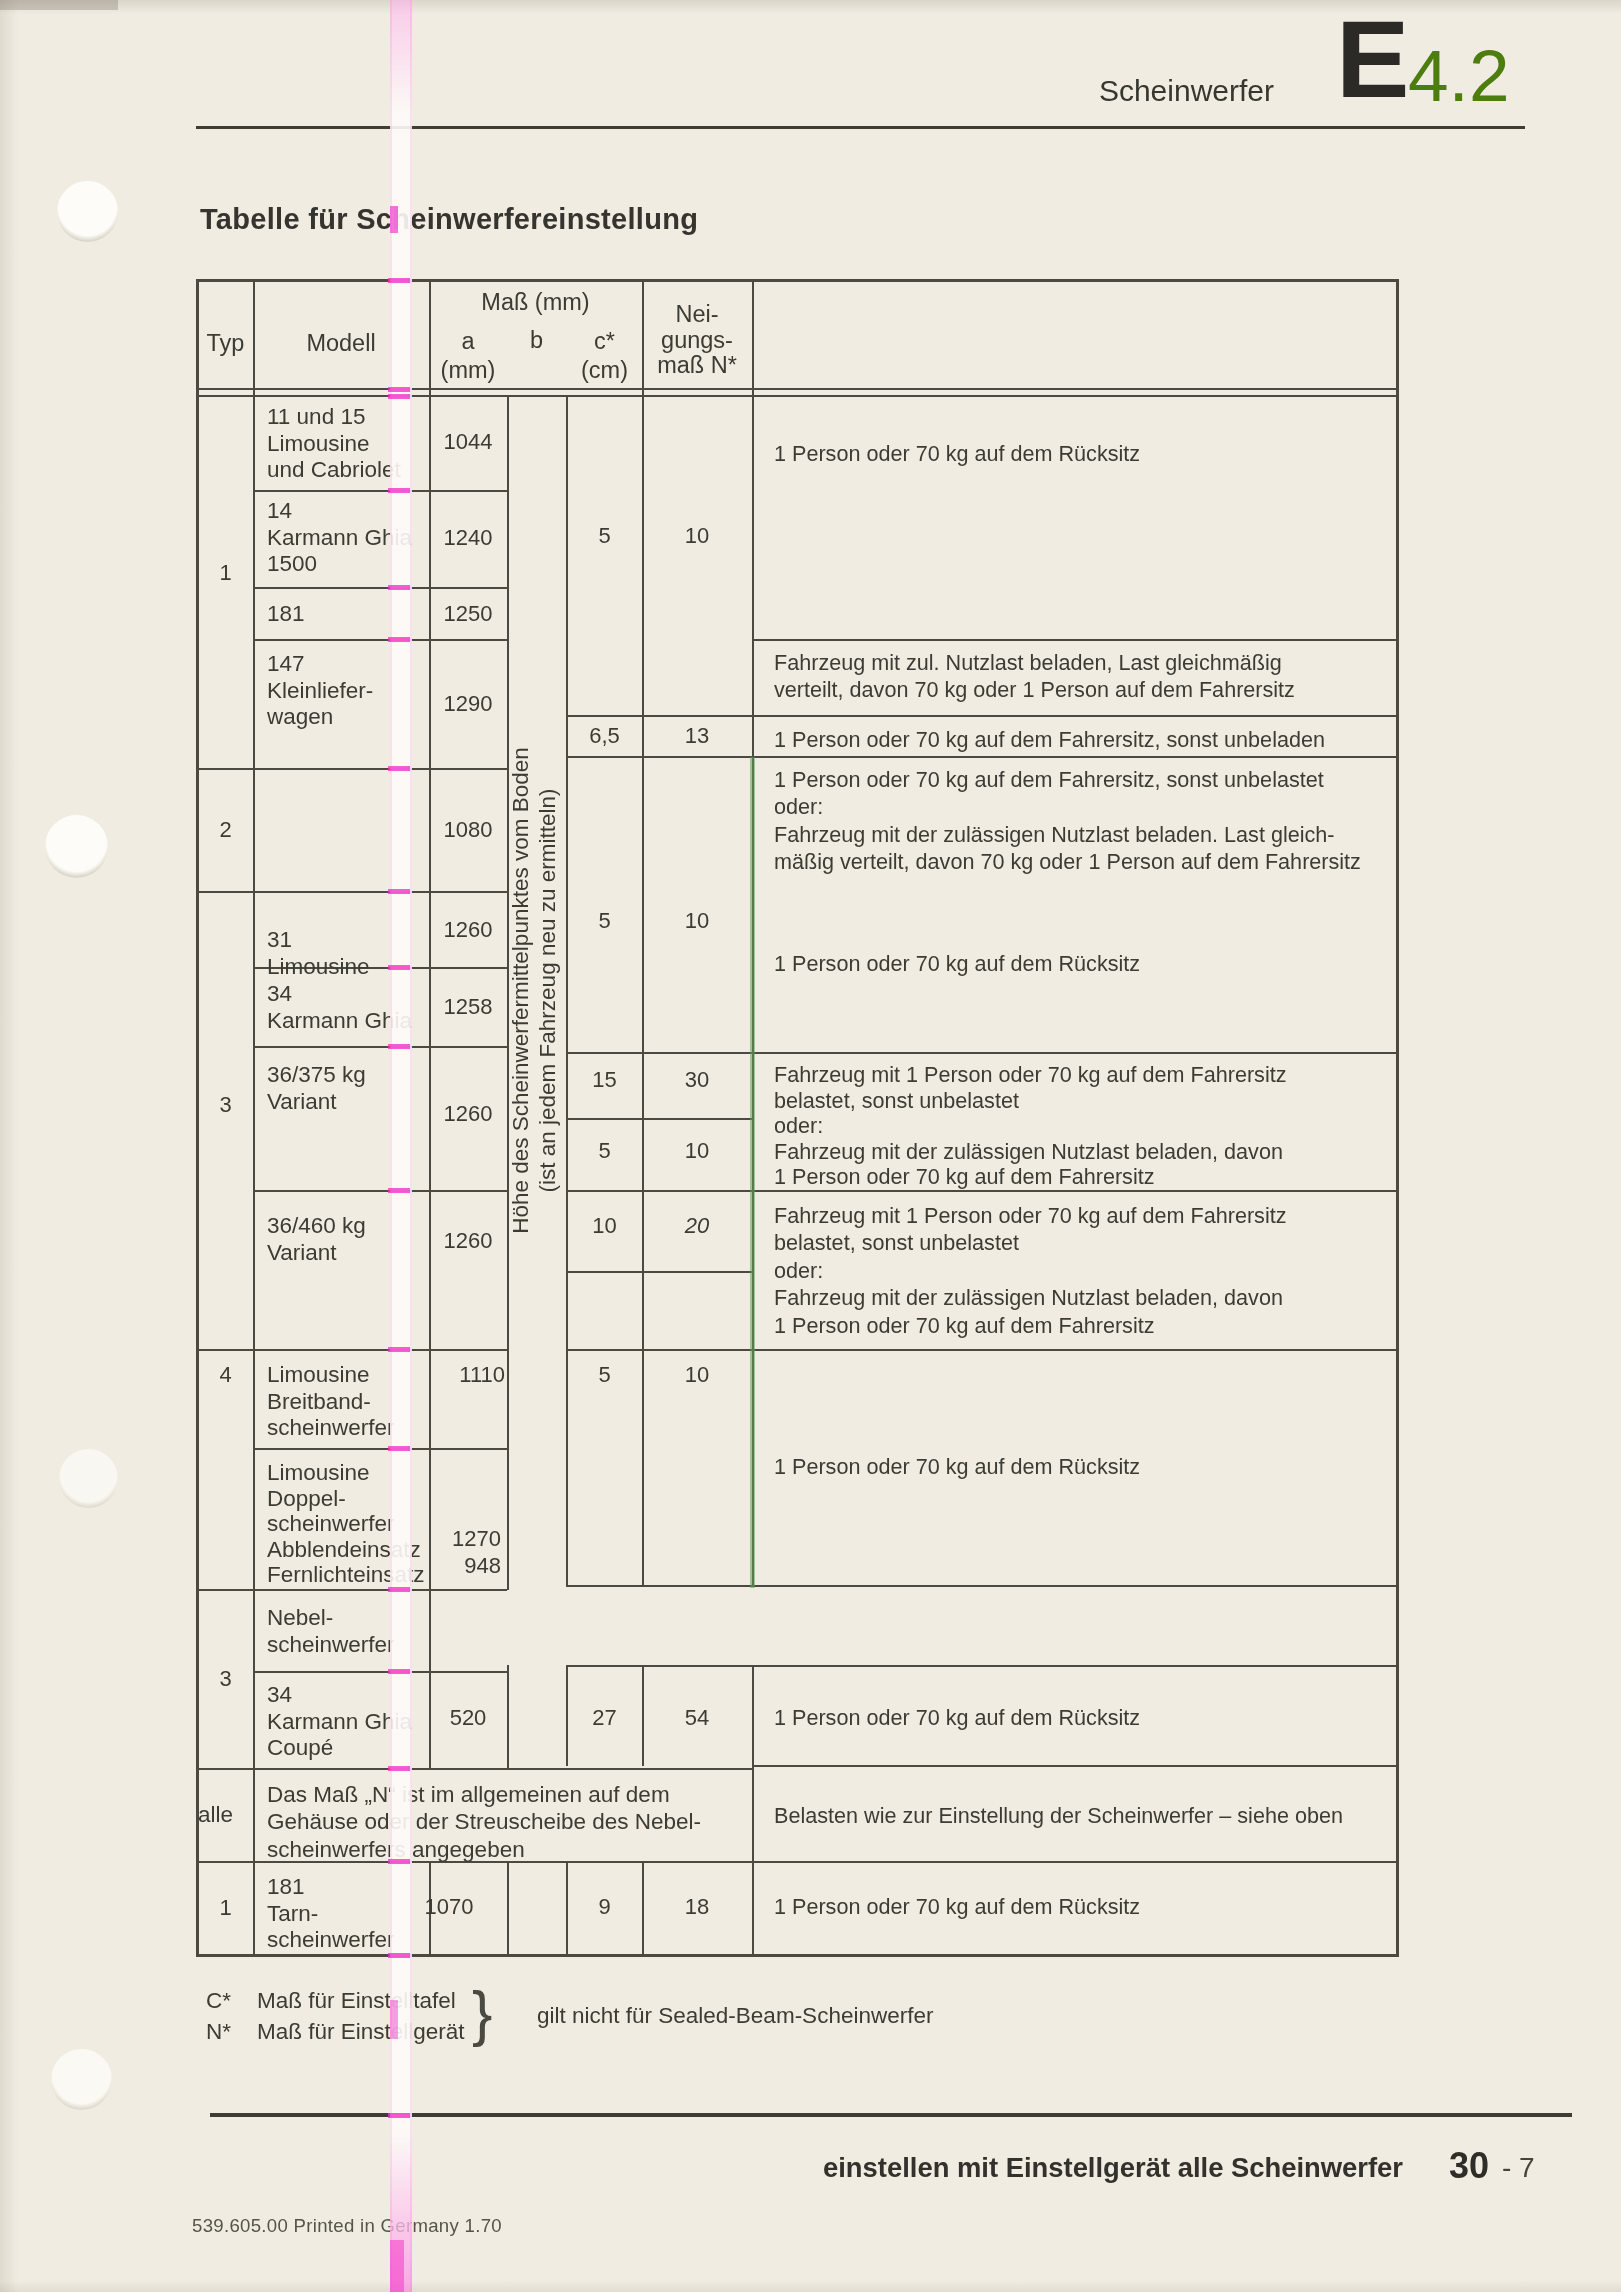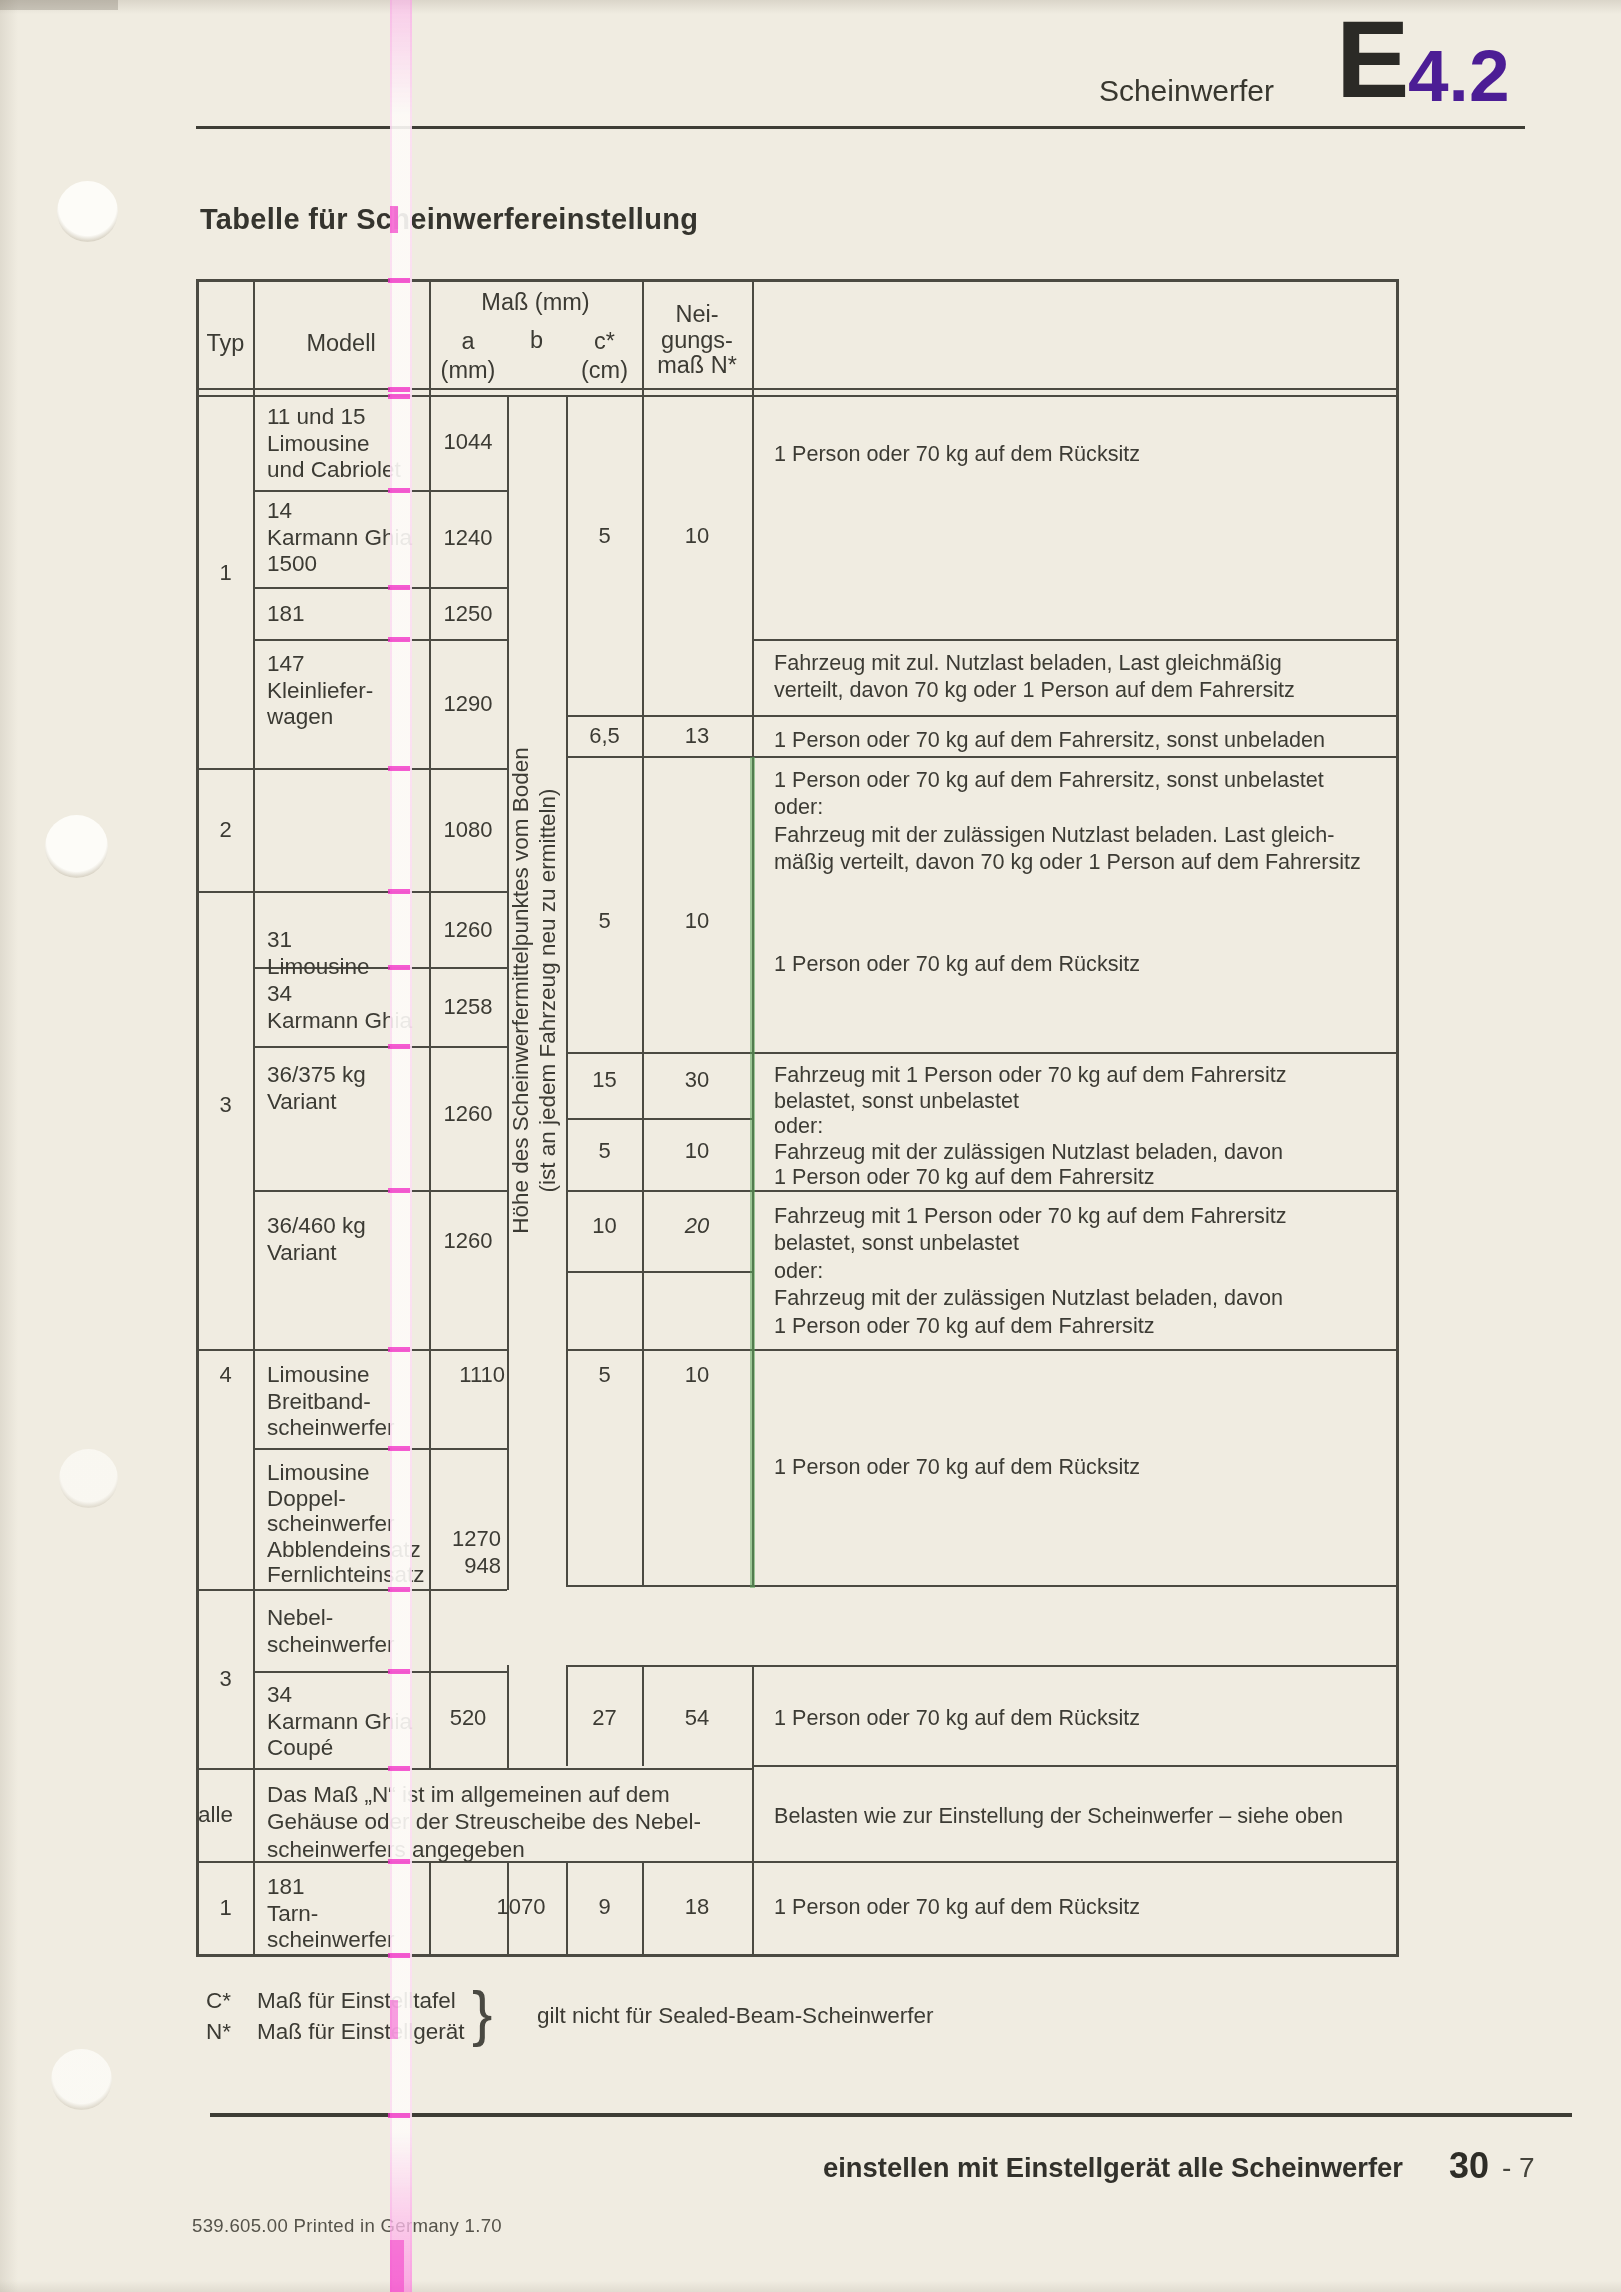--- a/index.html
+++ b/index.html
@@ -31,21 +31,21 @@
   .num{text-align:center;font-size:22px;}
   .ctr{text-align:center;}
   .bel{font-size:21.6px;line-height:26.5px;}
   .tight{line-height:25.5px;}
   .wide28{line-height:27.4px;}
 
   .hdr-small{font-size:23.5px;}
   .title{position:absolute;left:200px;top:203px;font-size:29px;font-weight:bold;letter-spacing:0.3px;color:#35342e;}
   .sec-label{position:absolute;left:1019px;top:74px;width:255px;text-align:right;font-size:30px;color:#38372f;}
   .sec-E{position:absolute;left:1336px;top:7.8px;font-size:110px;line-height:102px;font-weight:bold;color:#2b2a26;}
-  .sec-num{position:absolute;left:1408px;top:43px;font-size:73px;line-height:65px;font-weight:bold;color:#4c1d95;}
+  .sec-num{position:absolute;left:1408px;top:43px;font-size:73px;line-height:65px;font-weight:normal;color:#4d7c0f;}
   .rule{position:absolute;background:#3e3d35;}
 
   
   .bnote{position:absolute;left:507px;top:395px;width:1191px;height:59px;
     transform-origin:0 0;transform:rotate(-90deg) translateX(-1191px);
     text-align:center;font-size:22.5px;line-height:27.4px;white-space:pre-line;color:#3c3b34;}
 
   
   .scanstrip{position:absolute;left:390px;top:0;width:17.6px;height:2293px;z-index:40;
     background:linear-gradient(180deg,
@@ -203,21 +203,21 @@
   <div class="cell num" style="left:431px;top:691px;width:74px;">1290</div>
   <div class="cell num" style="left:431px;top:817px;width:74px;">1080</div>
   <div class="cell num" style="left:431px;top:917px;width:74px;">1260</div>
   <div class="cell num" style="left:431px;top:994px;width:74px;">1258</div>
   <div class="cell num" style="left:431px;top:1101px;width:74px;">1260</div>
   <div class="cell num" style="left:431px;top:1228px;width:74px;">1260</div>
   <div class="cell num" style="left:431px;top:1362px;width:74px;text-align:right;">1110</div>
   <div class="cell num" style="left:425px;top:1525px;width:76px;text-align:right;line-height:27.4px;">1270
 948</div>
   <div class="cell num" style="left:431px;top:1705px;width:74px;">520</div>
-  <div class="cell num" style="left:447px;top:1894px;width:74px;padding-left:37px;">1070</div>
+  <div class="cell num" style="left:412px;top:1894px;width:74px;">1070</div>
 
   <div class="cell num" style="left:568px;top:523px;width:73px;">5</div>
   <div class="cell num" style="left:568px;top:723px;width:73px;">6,5</div>
   <div class="cell num" style="left:568px;top:908px;width:73px;">5</div>
   <div class="cell num" style="left:568px;top:1067px;width:73px;">15</div>
   <div class="cell num" style="left:568px;top:1138px;width:73px;">5</div>
   <div class="cell num" style="left:568px;top:1213px;width:73px;">10</div>
   <div class="cell num" style="left:568px;top:1362px;width:73px;">5</div>
   <div class="cell num" style="left:568px;top:1705px;width:73px;">27</div>
   <div class="cell num" style="left:568px;top:1894px;width:73px;">9</div>

